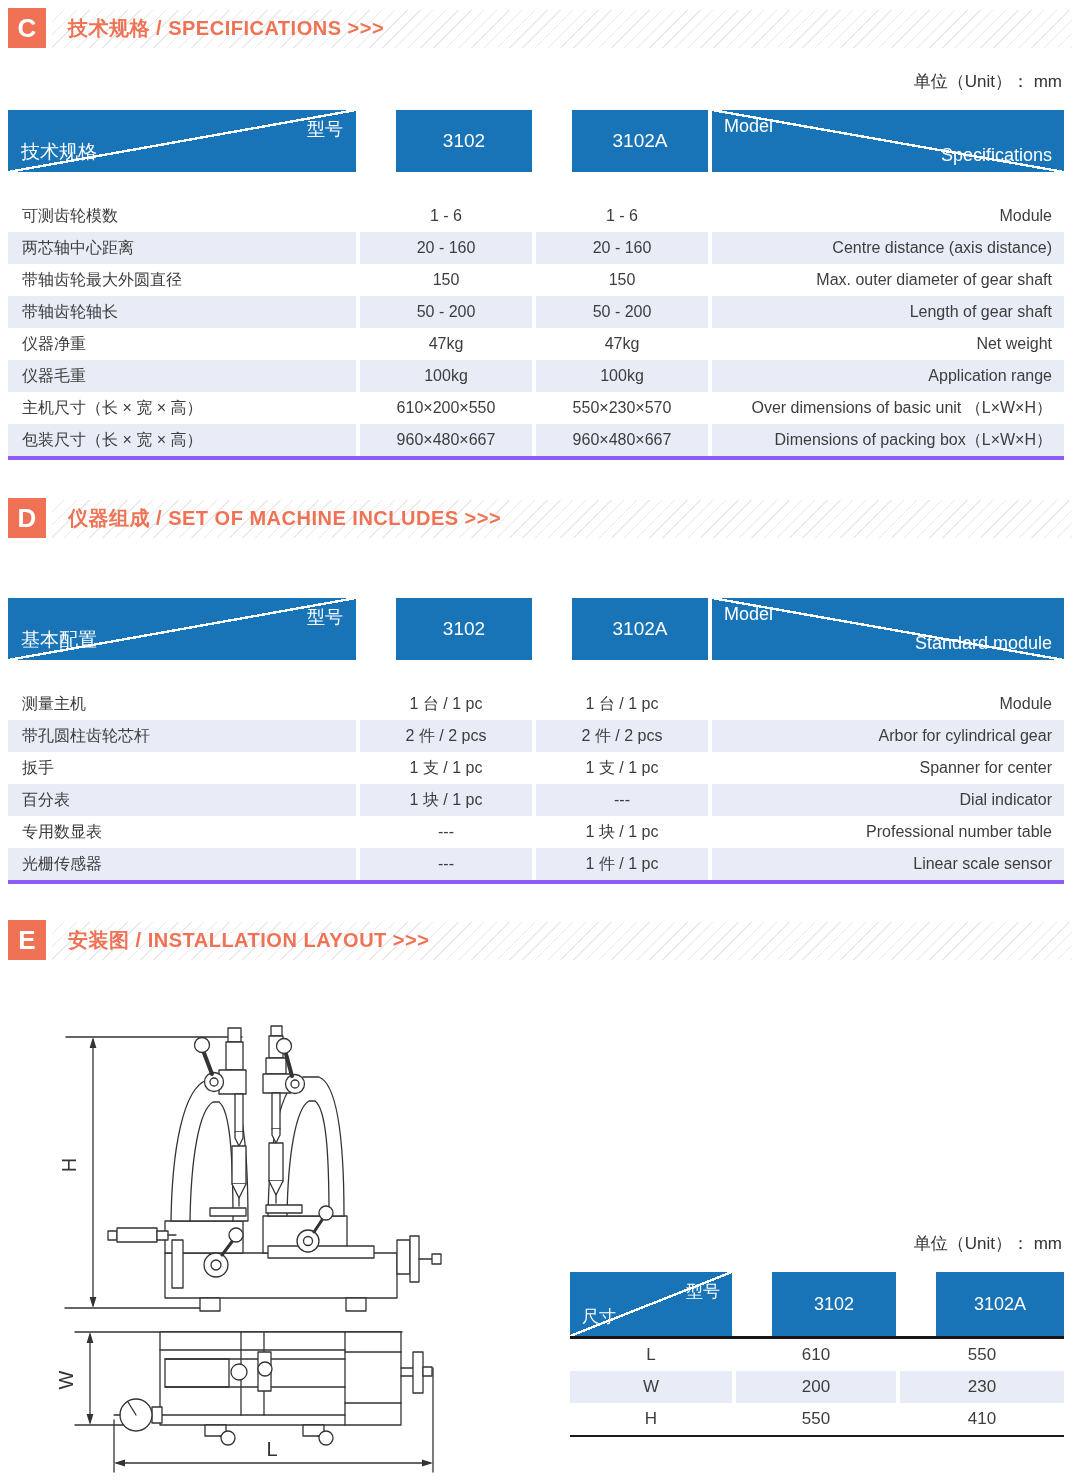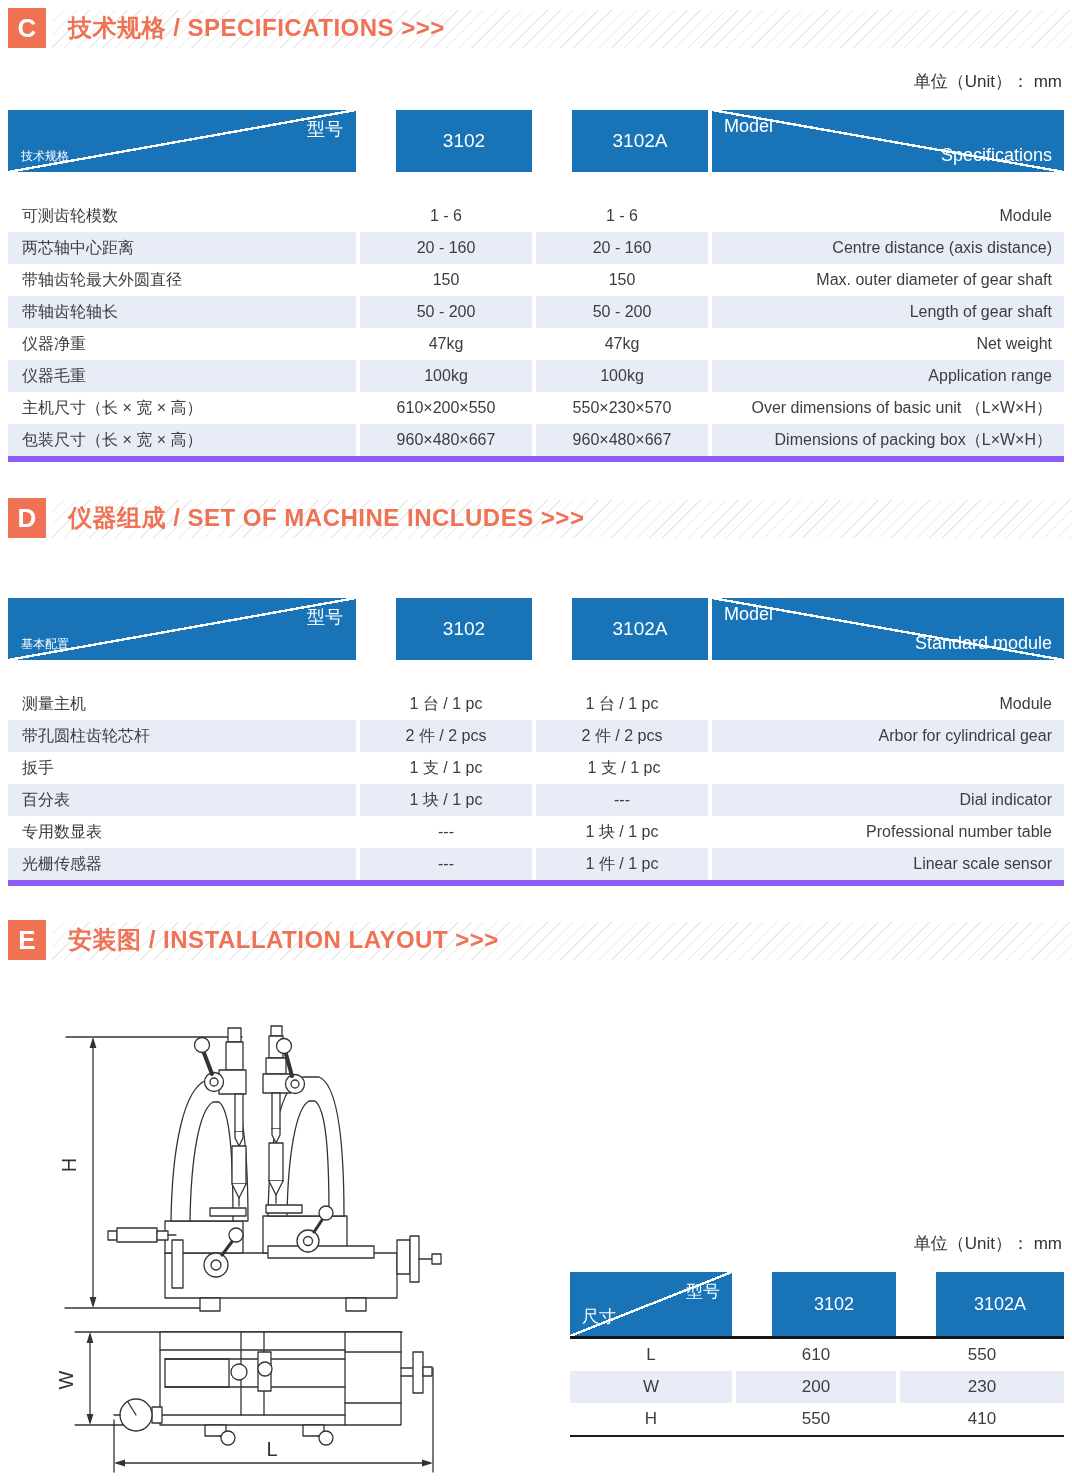--- a/index.html
+++ b/index.html
@@ -5,41 +5,41 @@
   html,body{margin:0;padding:0;background:#fff;}
   #canvas{position:relative;width:1072px;height:1480px;background:#fff;overflow:hidden;
           font-family:"Liberation Sans","DejaVu Sans",sans-serif;}
 
   
   .section{position:absolute;left:8px;right:0;height:40px;}
   .badge{position:absolute;left:0;top:0;width:38px;height:40px;display:flex;align-items:center;
          justify-content:center;color:#fff;font-size:26px;font-weight:bold;}
   .hatch{position:absolute;left:44px;right:0;top:2px;height:38px;
          background:repeating-linear-gradient(135deg,rgba(0,0,0,0) 0px,rgba(0,0,0,0) 8px,#e9e9e9 8px,#e9e9e9 9px);}
-  .sec-title{position:absolute;left:60px;top:0;height:40px;line-height:40px;font-size:24px;
+  .sec-title{position:absolute;left:60px;top:0;height:40px;line-height:40px;font-size:20px;
              font-weight:bold;white-space:nowrap;letter-spacing:.5px;z-index:2;}
 
   
   .unit{position:absolute;right:10px;font-size:17px;color:#333;}
 
   
   .btable{position:absolute;left:8px;width:1056px;}
   .bt-header{display:grid;grid-template-columns:352px 176px 176px 352px;height:62px;margin-bottom:3px;}
   .bt-header .cell{position:relative;color:#fff;border-right:4px solid #fff;box-sizing:border-box;}
   .bt-header .cell:last-child{border-right:none;}
   .corner{background-image:linear-gradient(to bottom right,rgba(255,255,255,0) calc(50% - 1.2px),
           #ffffff calc(50% - 1.2px),#ffffff calc(50% + 1.2px),rgba(255,255,255,0) calc(50% + 1.2px));}
   .model-corner{background-image:linear-gradient(to top right,rgba(255,255,255,0) calc(50% - 1.2px),
           #ffffff calc(50% - 1.2px),#ffffff calc(50% + 1.2px),rgba(255,255,255,0) calc(50% + 1.2px));padding-left:21px;}
   .corner-top{position:absolute;top:7px;right:13px;font-size:18px;}
-  .corner-bottom{position:absolute;bottom:7px;left:13px;font-size:12px;}
+  .corner-bottom{position:absolute;bottom:7px;left:13px;font-size:19px;}
   .mc-top{position:absolute;top:6px;left:12px;font-size:18px;}
   .mc-bottom{position:absolute;bottom:6px;right:12px;font-size:18px;}
   .col-head{display:flex;align-items:center;justify-content:center;font-size:19px;margin-left:36px;}
-  .bt-body{border-bottom:6px solid #8b5cf6;margin-top:28px;}
+  .bt-body{border-bottom:4px solid #8b5cf6;margin-top:28px;}
   .bt-row{display:grid;grid-template-columns:352px 176px 176px 352px;height:32px;line-height:32px;
           font-size:16px;color:#3d3d3d;}
   .bt-row .cell{box-sizing:border-box;border-right:4px solid #fff;overflow:hidden;white-space:nowrap;}
   .bt-row .cell:last-child{border-right:none;}
   .bt-row:nth-child(even) .cell{background:#E8ECF6;}
   .c-label{text-align:left;padding-left:14px;}
   .c-val{text-align:center;}
   .c-en{text-align:right;padding-right:12px;}
 
   
@@ -169,20 +169,21 @@
         <div class="bt-row">
           <div class="cell c-label">带孔圆柱齿轮芯杆</div>
           <div class="cell c-val">2 件 / 2 pcs</div>
           <div class="cell c-val">2 件 / 2 pcs</div>
           <div class="cell c-en">Arbor for cylindrical gear</div>
         </div>
         <div class="bt-row">
           <div class="cell c-label">扳手</div>
           <div class="cell c-val">1 支 / 1 pc</div>
           <div class="cell c-val">1 支 / 1 pc</div>
+          <div class="cell c-en">Spanner for center</div>
         </div>
         <div class="bt-row">
           <div class="cell c-label">百分表</div>
           <div class="cell c-val">1 块 / 1 pc</div>
           <div class="cell c-val">---</div>
           <div class="cell c-en">Dial indicator</div>
         </div>
         <div class="bt-row">
           <div class="cell c-label">专用数显表</div>
           <div class="cell c-val">---</div>

